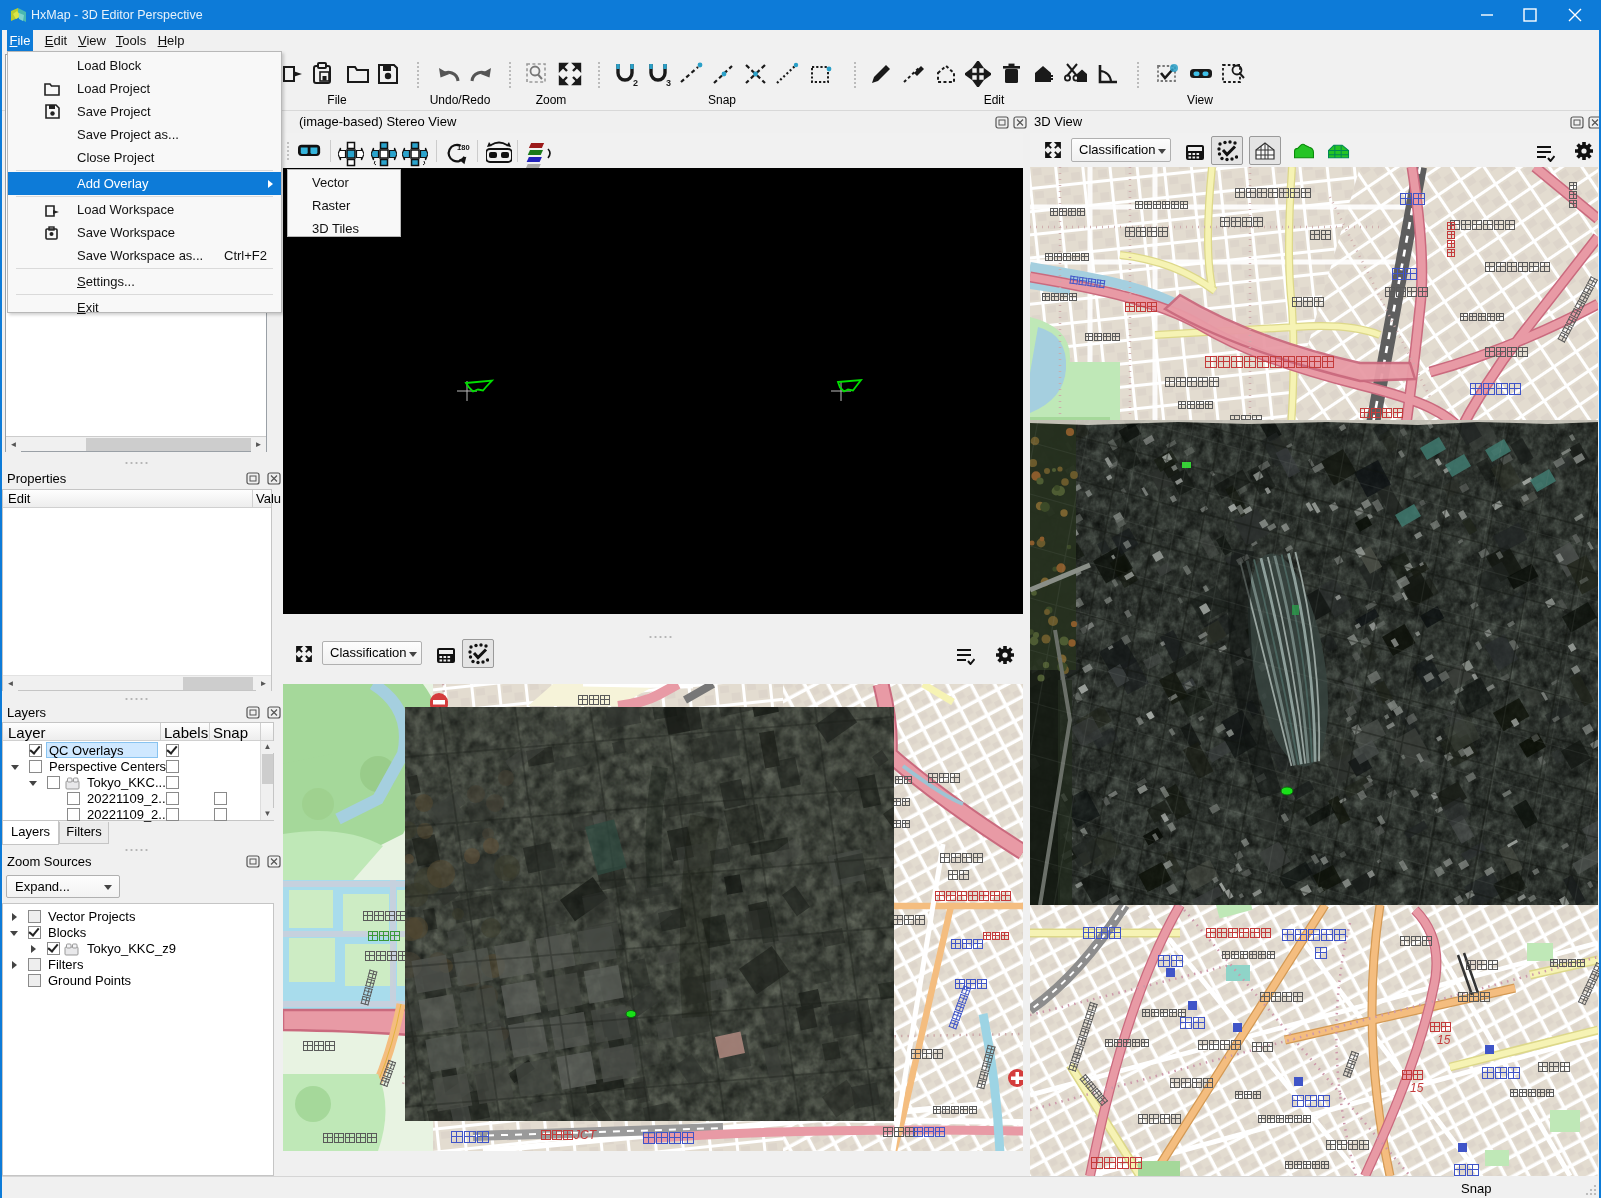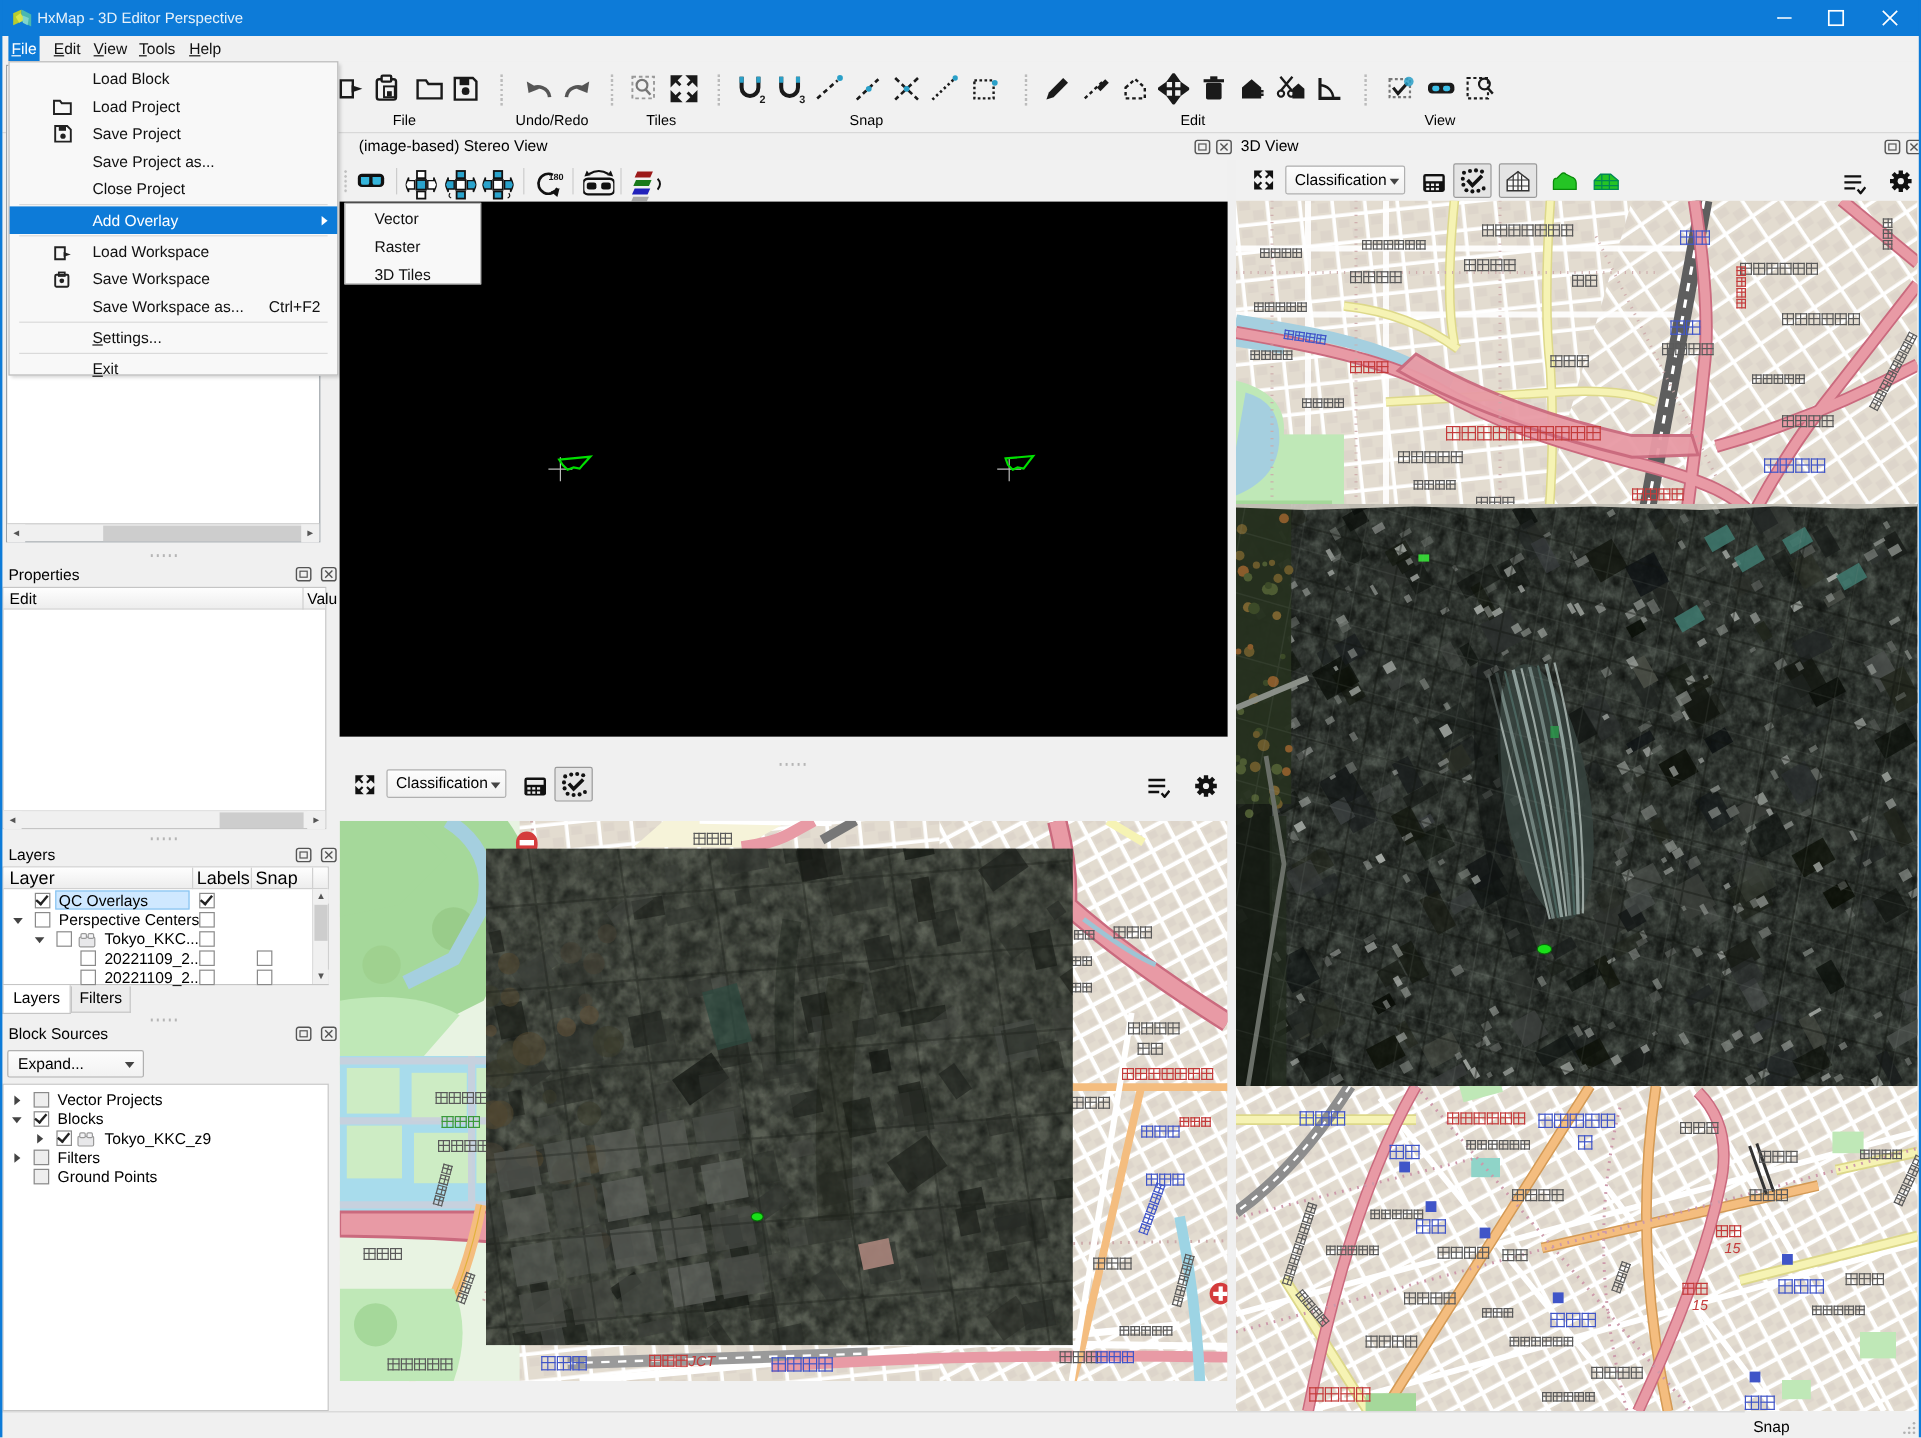--- a/index.html
+++ b/index.html
@@ -183,21 +183,21 @@
     <rect x="5.5" y="10.5" width="6" height="4.5" rx="2" fill="#3ec0e8"></rect>
     <rect x="14.5" y="10.5" width="6" height="4.5" rx="2" fill="#3ec0e8"></rect>
   </svg>
 <svg class="ticon" style="left:1220px;top:61px" width="26" height="26" viewBox="0 0 26 26">
     <rect x="3" y="4" width="17" height="17" fill="none" stroke="#1a1a1a" stroke-width="1.8" stroke-dasharray="2.6 2.2"></rect>
     <circle cx="17" cy="9" r="4.5" fill="none" stroke="#1a1a1a" stroke-width="1.8"></circle>
     <line x1="20" y1="12.5" x2="24" y2="17" stroke="#1a1a1a" stroke-width="2"></line>
   </svg>
 <div class="glabel" style="left:337px">File</div>
 <div class="glabel" style="left:460px">Undo/Redo</div>
-<div class="glabel" style="left:551px">Tiles</div>
+<div class="glabel" style="left:551px">Zoom</div>
 <div class="glabel" style="left:722px">Snap</div>
 <div class="glabel" style="left:994px">Edit</div>
 <div class="glabel" style="left:1200px">View</div>
 <div class="vsep" style="left:417px"></div>
 <div class="vsep" style="left:509px"></div>
 <div class="vsep" style="left:598px"></div>
 <div class="vsep" style="left:854px"></div>
 <div class="vsep" style="left:1137px"></div>
 
 <div class="abs" style="left:5px;top:54px;width:262px;height:398px;background:#fff;border:1px solid #9aa0a6">
@@ -284,21 +284,21 @@
   <div class="chk" style="left:211px;top:85px"></div>
  </div>
 </div>
 
 <div class="abs" style="left:2px;top:821px;width:272px;height:24px;font-size:13px">
  <div class="abs" style="left:0;top:0;width:57px;height:24px;background:#fff;border:1px solid #c5c5c5;border-top:none;text-align:center;line-height:22px">Layers</div>
  <div class="abs" style="left:57px;top:1px;width:50px;height:22px;background:#ececec;border:1px solid #c5c5c5;border-top:none;text-align:center;line-height:20px">Filters</div>
 </div>
 <div class="abs dots6" style="left:124px;top:848px"></div>
 
-<div class="abs panel-title" style="left:7px;top:854px">Block Sources</div>
+<div class="abs panel-title" style="left:7px;top:854px">Zoom Sources</div>
 <svg class="abs" style="left:246px;top:854px" width="40" height="15">
     <rect x="1" y="2" width="12" height="11" rx="2" fill="none" stroke="#555" stroke-width="1.2"></rect>
     <rect x="4" y="5" width="6" height="5" fill="none" stroke="#555" stroke-width="1"></rect>
     <rect x="22" y="2" width="12" height="11" rx="2" fill="none" stroke="#555" stroke-width="1.2"></rect>
     <path d="M25 4.5 l6 6 M31 4.5 l-6 6" stroke="#555" stroke-width="1.2"></path>
   </svg>
 <div class="abs" style="left:6px;top:875px;width:114px;height:23px;background:linear-gradient(#fdfdfd,#f2f2f2);border:1px solid #b0b0b0;border-radius:2px;font-size:13px">
  <span style="position:absolute;left:8px;top:3px">Expand...</span>
  <div class="arr d" style="left:97px;top:9px"></div>
 </div>

